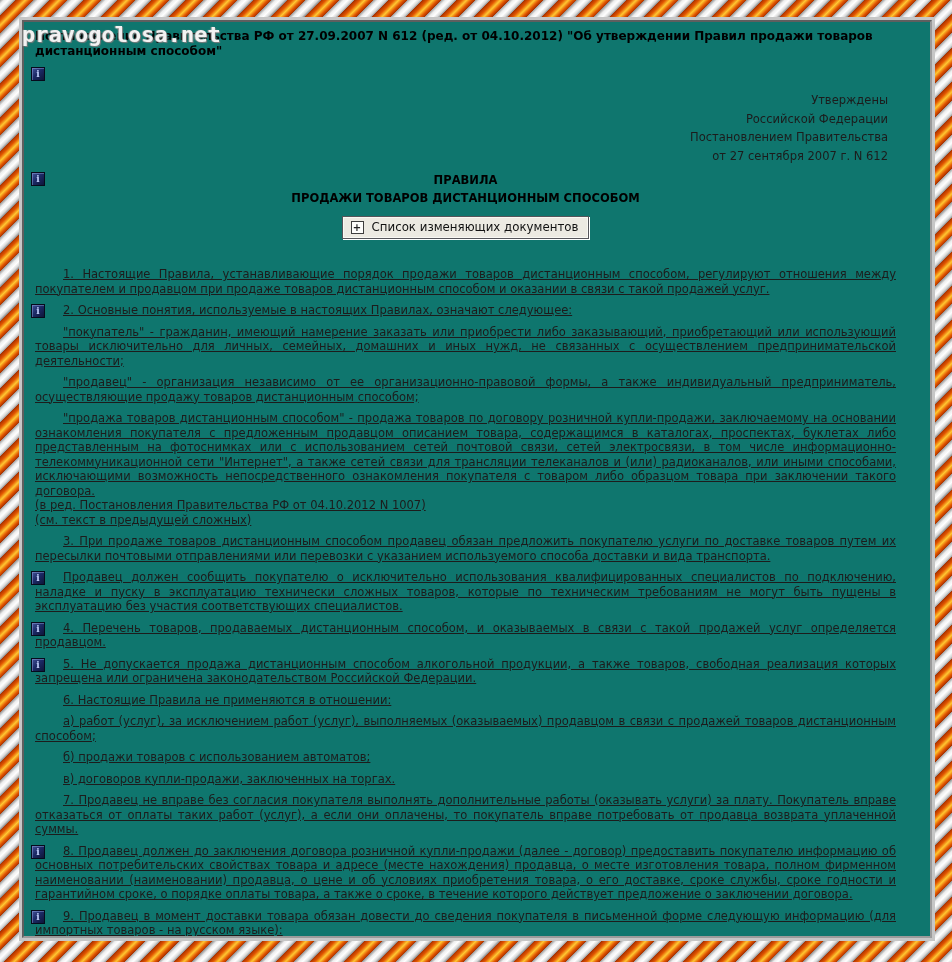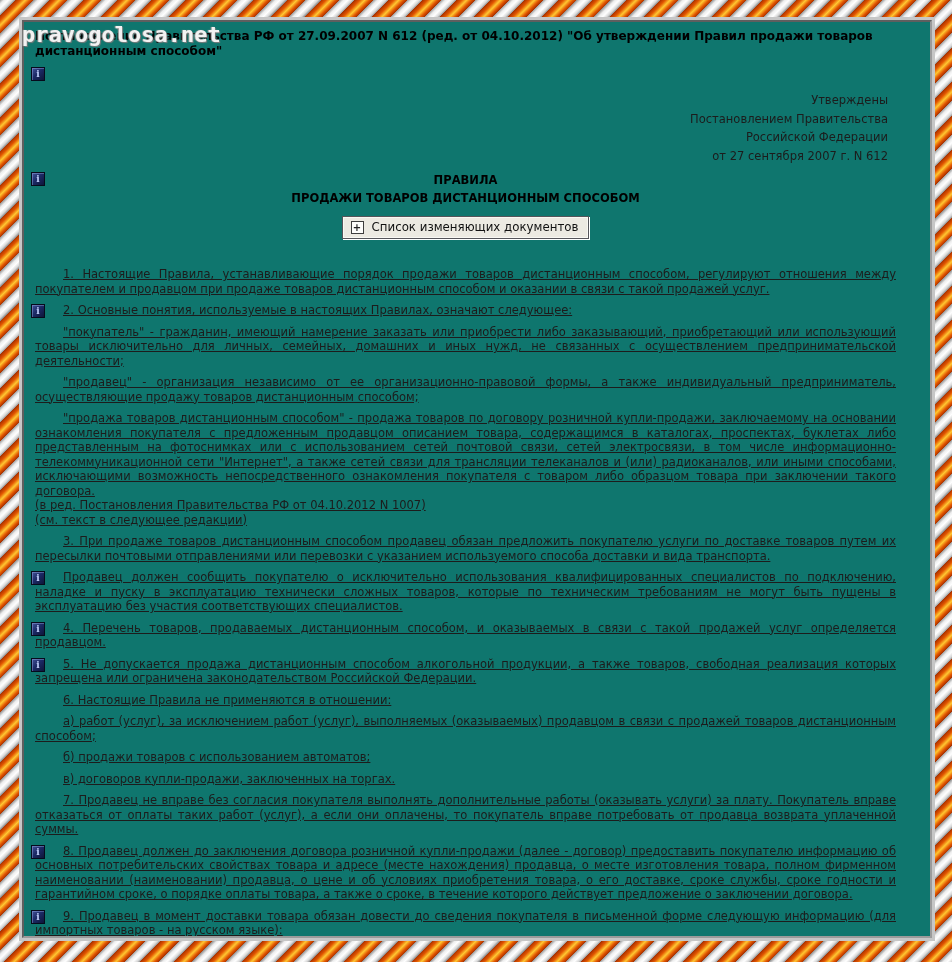--- a/index.html
+++ b/index.html
@@ -62,22 +62,22 @@
 <div class="page">
 
   <div class="doc-title">Постановление Правительства РФ от 27.09.2007 N 612 (ред. от 04.10.2012) "Об утверждении Правил продажи товаров дистанционным способом"</div>
 
   <div class="icon-row">
     <span class="info-icon">i</span>
   </div>
 
   <div class="approval">
     <div>Утверждены</div>
+    <div>Российской Федерации</div>
     <div>Постановлением Правительства</div>
-    <div>Российской Федерации</div>
     <div>от 27 сентября 2007 г. N 612</div>
   </div>
 
   <div class="rules-heading">
     <span class="info-icon">i</span>
     <div>ПРАВИЛА</div>
     <div>ПРОДАЖИ ТОВАРОВ ДИСТАНЦИОННЫМ СПОСОБОМ</div>
   </div>
 
   <div class="btn-row">
@@ -101,21 +101,21 @@
         
         <span>"покупатель" - гражданин, имеющий намерение заказать или приобрести либо заказывающий, приобретающий или использующий товары исключительно для личных, семейных, домашних и иных нужд, не связанных с осуществлением предпринимательской деятельности;</span>
       </div>
       <div class="para">
         
         <span>"продавец" - организация независимо от ее организационно-правовой формы, а также индивидуальный предприниматель, осуществляющие продажу товаров дистанционным способом;</span>
       </div>
       <div class="para">
         
         <span>"продажа товаров дистанционным способом" - продажа товаров по договору розничной купли-продажи, заключаемому на основании ознакомления покупателя с предложенным продавцом описанием товара, содержащимся в каталогах, проспектах, буклетах либо представленным на фотоснимках или с использованием сетей почтовой связи, сетей электросвязи, в том числе информационно-телекоммуникационной сети "Интернет", а также сетей связи для трансляции телеканалов и (или) радиоканалов, или иными способами, исключающими возможность непосредственного ознакомления покупателя с товаром либо образцом товара при заключении такого договора.</span>
-      <div class="note">(в ред. Постановления Правительства РФ от 04.10.2012 N 1007)</div><div class="note">(см. текст в следующее редакции)</div></div>
+      <div class="note">(в ред. Постановления Правительства РФ от 04.10.2012 N 1007)</div><div class="note">(см. текст в предыдущей сложных)</div></div>
       <div class="para">
         
         <span>3. При продаже товаров дистанционным способом продавец обязан предложить покупателю услуги по доставке товаров путем их пересылки почтовыми отправлениями или перевозки с указанием используемого способа доставки и вида транспорта.</span>
       </div>
       <div class="para">
         <span class="info-icon">i</span>
         <span>Продавец должен сообщить покупателю о исключительно использования квалифицированных специалистов по подключению, наладке и пуску в эксплуатацию технически сложных товаров, которые по техническим требованиям не могут быть пущены в эксплуатацию без участия соответствующих специалистов.</span>
       </div>
       <div class="para">
         <span class="info-icon">i</span>

